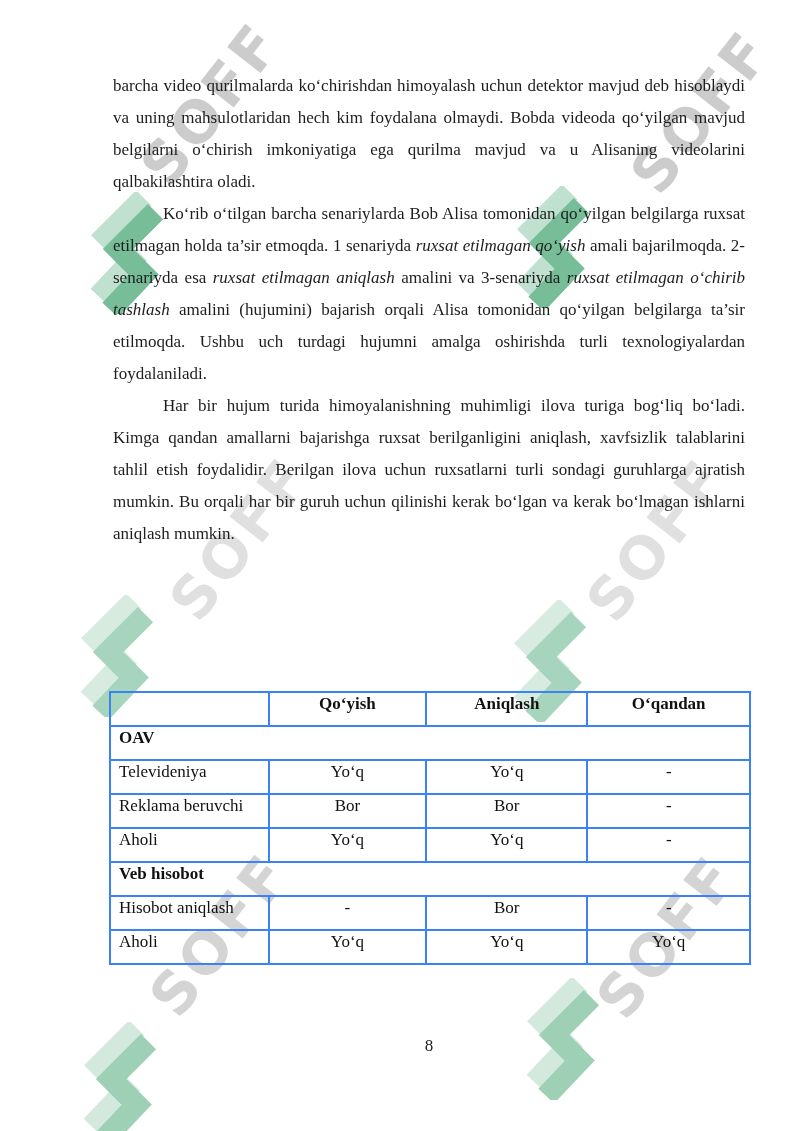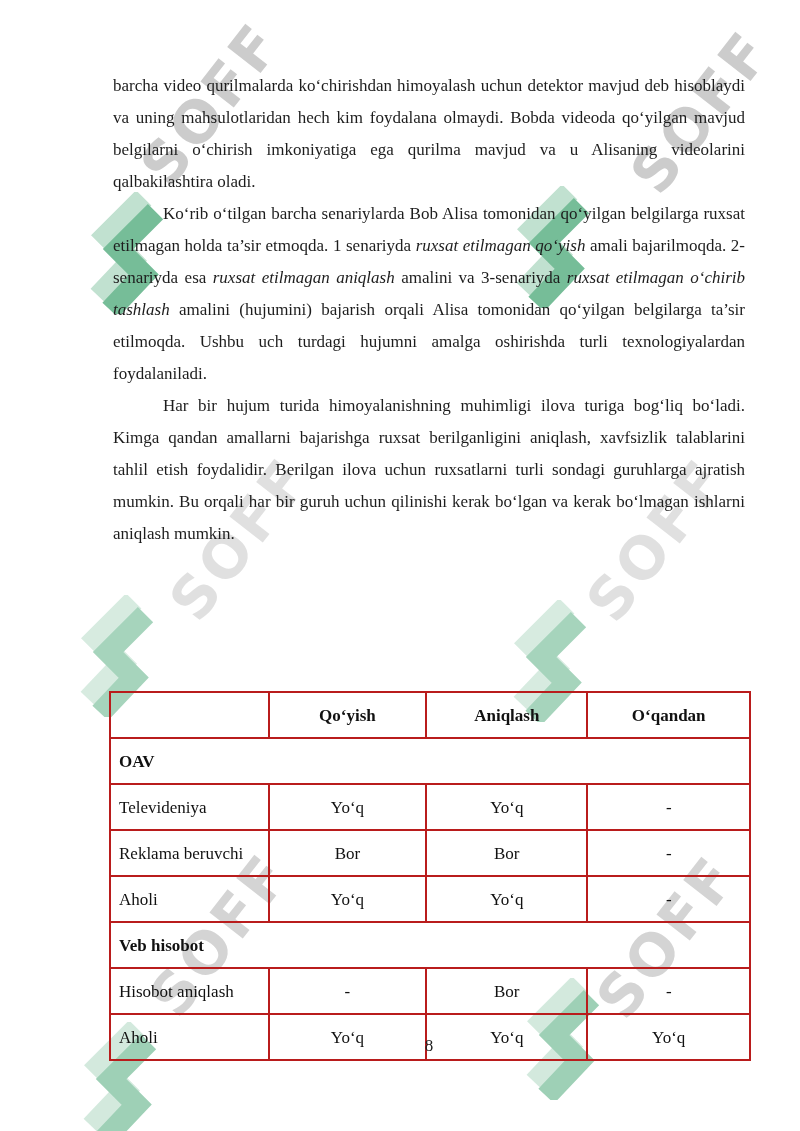--- a/index.html
+++ b/index.html
@@ -36,21 +36,21 @@
   .text-block p { margin:0; }
   .text-block p.indent { text-indent:50px; }
   .text-block em { font-style:italic; }
 
   .table-wrap { position:absolute; top:691px; left:109px; width:642px; }
   table.perm {
     border-collapse:collapse; width:100%; table-layout:fixed;
     font-size:17px; color:#111;
   }
   table.perm th, table.perm td {
-    border:2px solid #b91c1c; padding:13px 8px 7px; vertical-align:top; height:24px;
+    border:2px solid #3b82f6; padding:1px 8px 7px; vertical-align:top; height:24px;
     overflow:hidden;
   }
   table.perm th { font-weight:bold; text-align:center; }
   td.c { text-align:center; }
   td.section { font-weight:bold; }
   td.sec-left { text-align:left; }
   td.sec-center { text-align:left; }
 
   .page-num {
     position:absolute; top:1036px; left:113px; width:632px;

